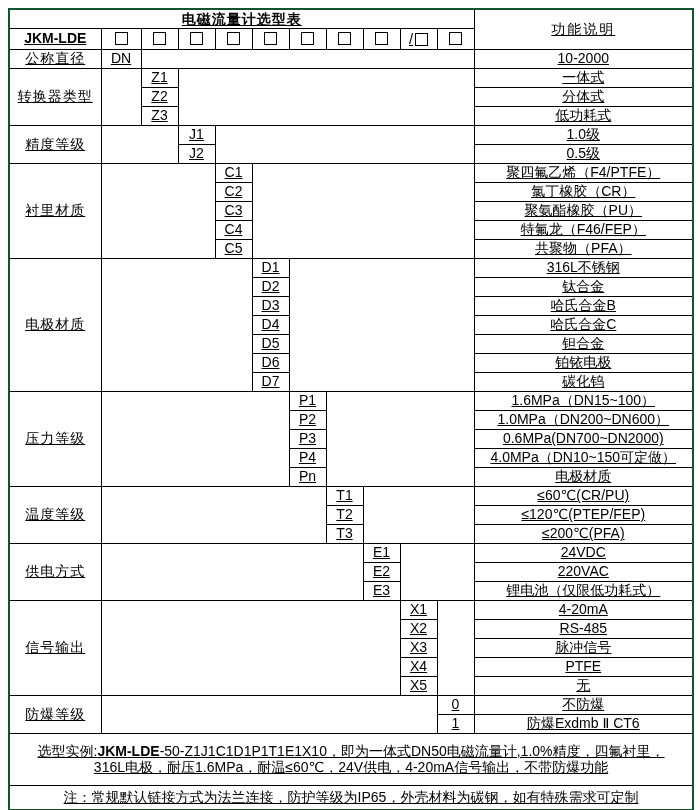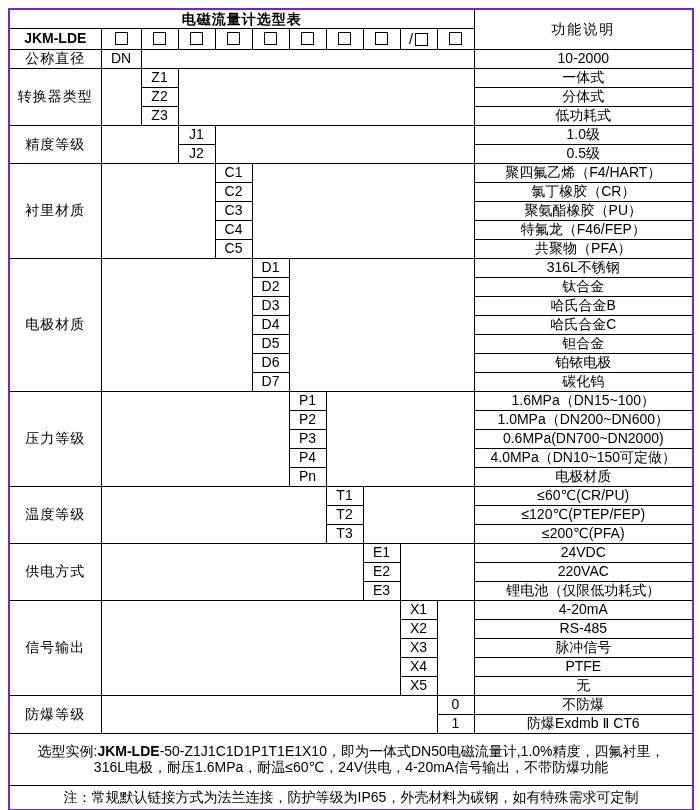--- a/index.html
+++ b/index.html
@@ -4,21 +4,22 @@
 <style>
   html,body{margin:0;padding:0;}
   body{
     width:700px;height:810px;background:#ffffff;color:#000000;
     font-family:"Liberation Sans","DejaVu Sans",sans-serif;
     -webkit-font-smoothing:none;
   }
   .sheet{position:absolute;left:8px;top:8px;}
   table.sel{
     border-collapse:collapse;table-layout:fixed;width:684px;
-    border:2px solid #6d28d9;
+    border:2px solid #14532d;
+    text-decoration:underline;
   }
   table.sel td{
     border:1px solid #000;
     padding:0 2px;
     text-align:center;
     vertical-align:middle;
     font-size:14px;
     line-height:1.15;
     overflow:hidden;
     white-space:nowrap;
@@ -117,21 +118,21 @@
   <tr class="r">
     <td class="code">J2</td>
     <td class="desc">0.5级</td>
   </tr>
 
   <tr class="r">
     <td class="glabel" rowspan="5">衬里材质</td>
     <td colspan="3" rowspan="5"></td>
     <td class="code">C1</td>
     <td colspan="6" rowspan="5"></td>
-    <td class="desc">聚四氟乙烯（F4/HART）</td>
+    <td class="desc">聚四氟乙烯（F4/PTFE）</td>
   </tr>
   <tr class="r">
     <td class="code">C2</td>
     <td class="desc">氯丁橡胶（CR）</td>
   </tr>
   <tr class="r">
     <td class="code">C3</td>
     <td class="desc">聚氨酯橡胶（PU）</td>
   </tr>
   <tr class="r">

